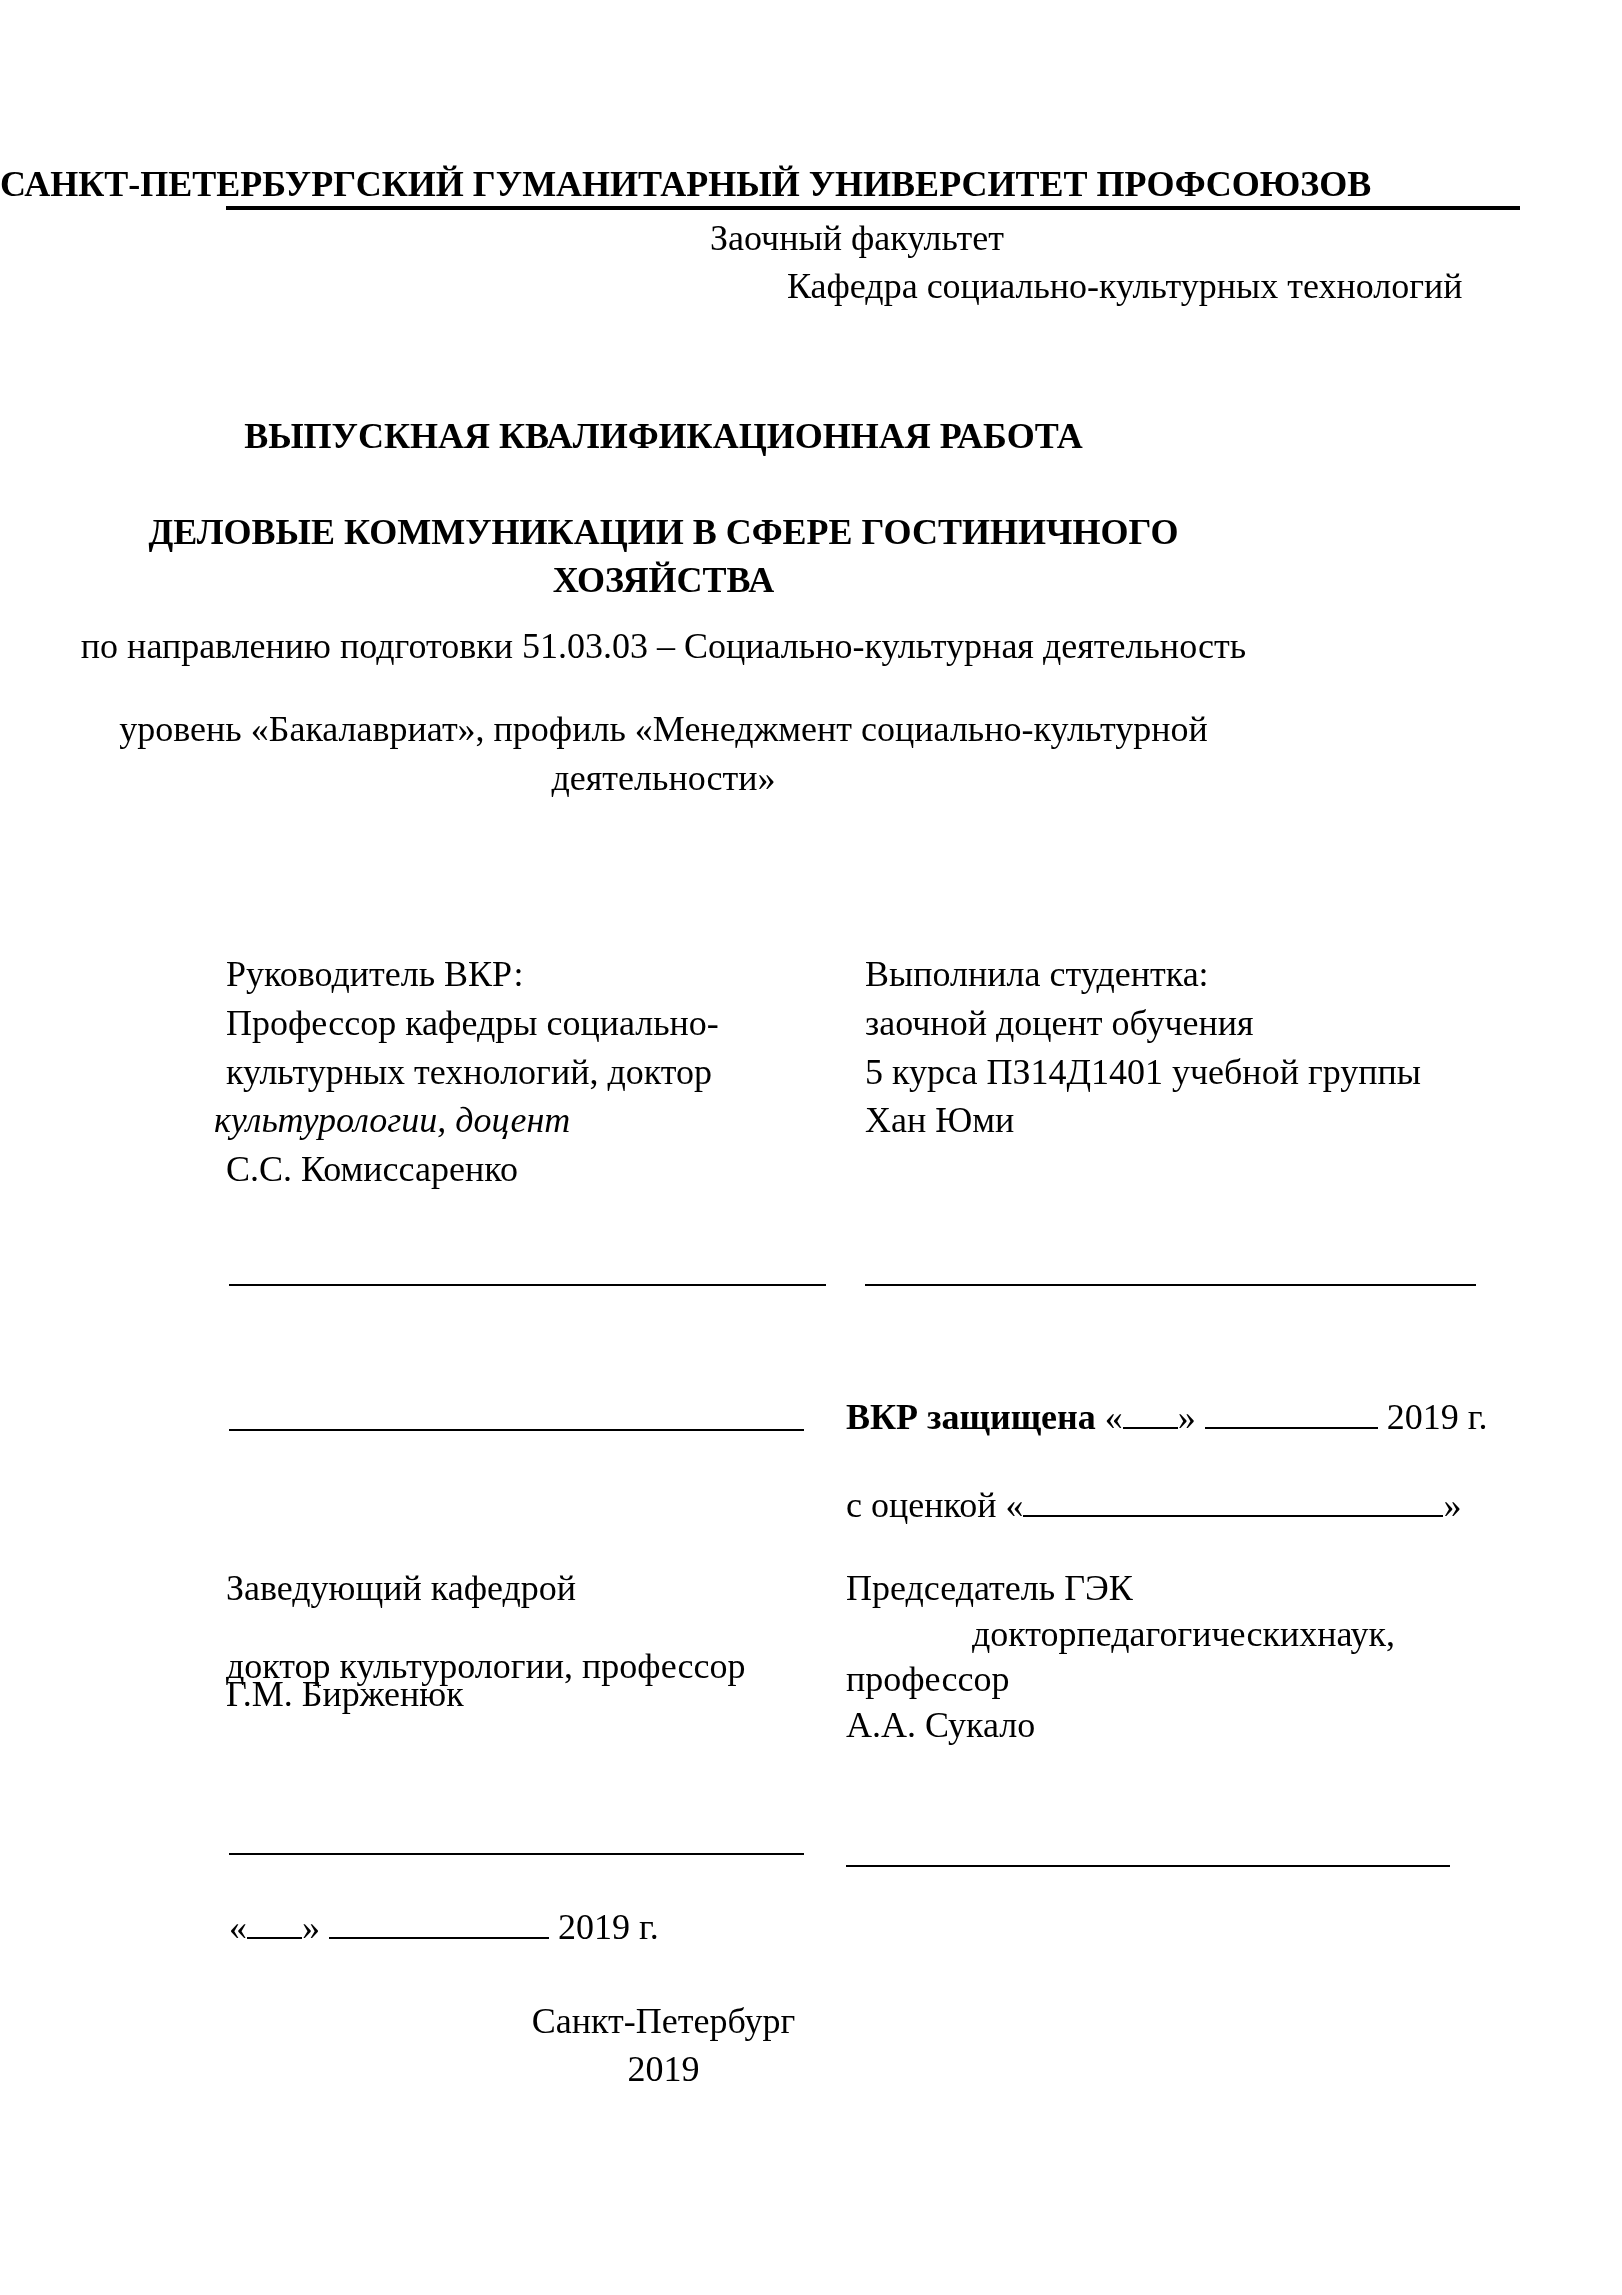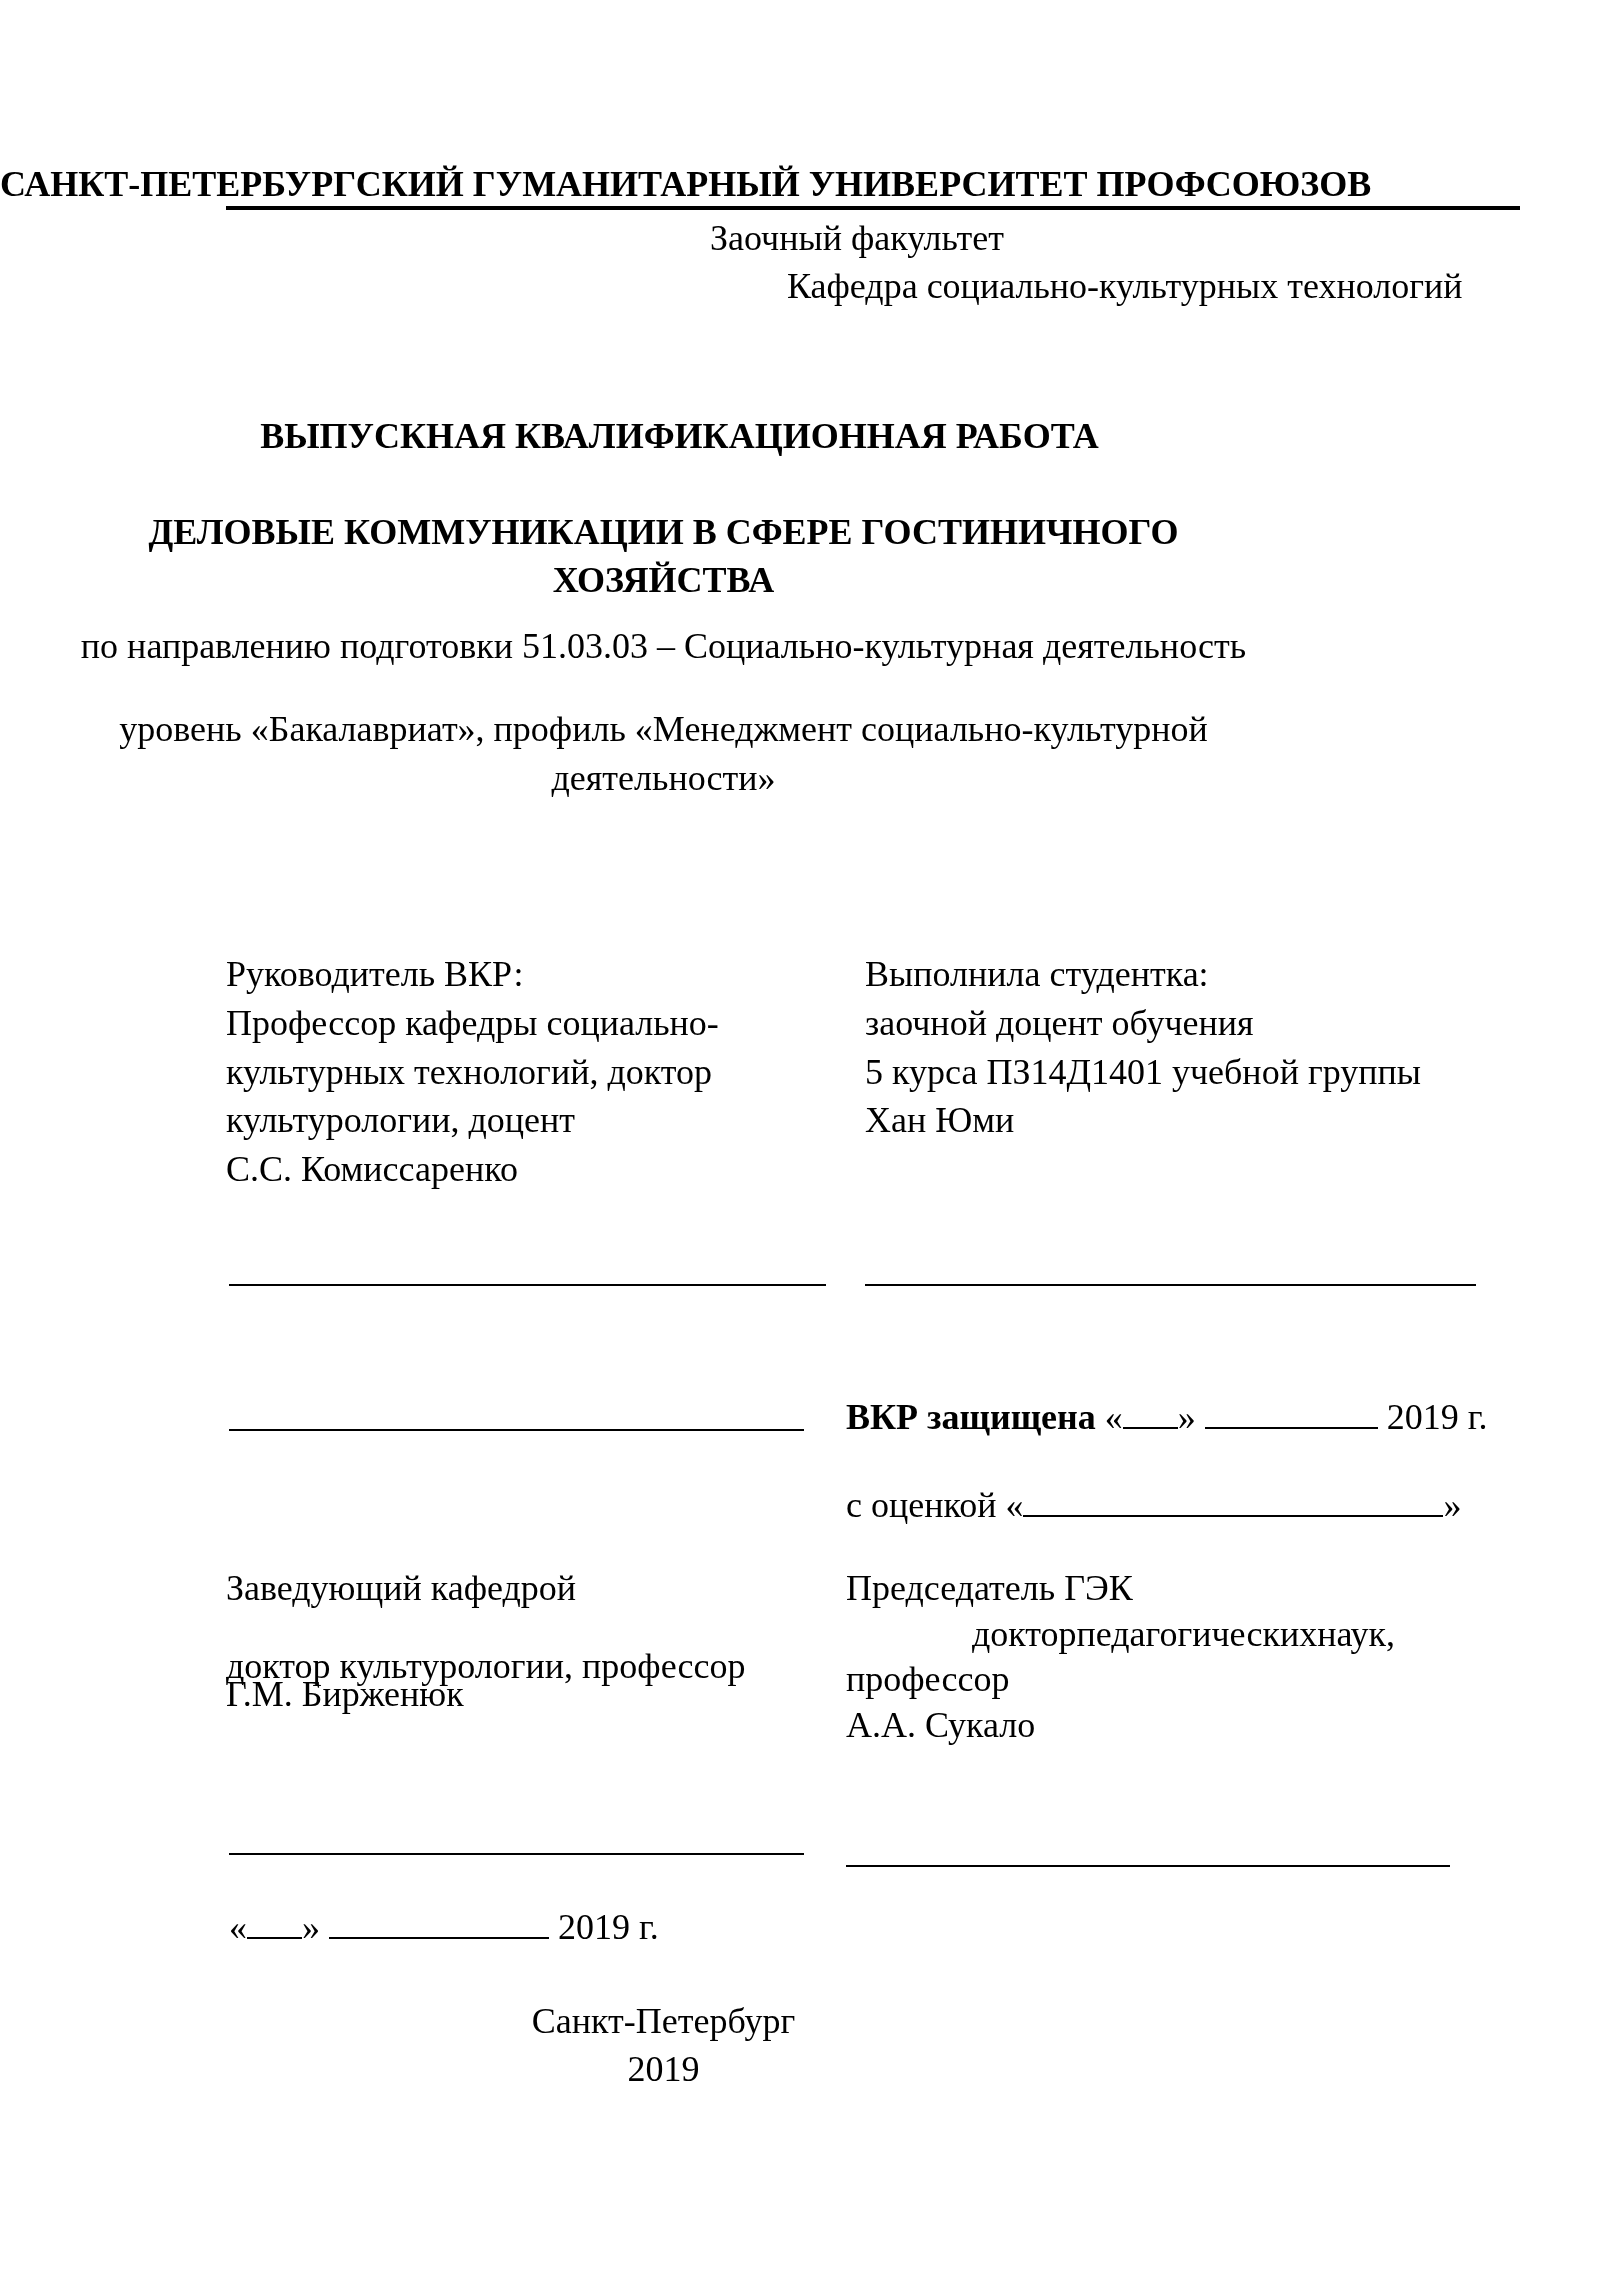--- a/index.html
+++ b/index.html
@@ -15,33 +15,33 @@
   .just { display: flex; justify-content: center; width: 675px; }
 </style>
 </head>
 <body>
 
 <div class="abs t b center" style="top:166px;">САНКТ-ПЕТЕРБУРГСКИЙ ГУМАНИТАРНЫЙ УНИВЕРСИТЕТ ПРОФСОЮЗОВ</div>
 <div class="hr" style="left:226px; top:206px; width:1294px; height:3.9px;"></div>
 <div class="abs t" style="left:710px; top:220px;">Заочный факультет</div>
 <div class="abs t" style="left:787px; top:268px;">Кафедра социально-культурных технологий</div>
 
-<div class="abs t b center" style="top:418px;padding-left:16px;">ВЫПУСКНАЯ КВАЛИФИКАЦИОННАЯ РАБОТА</div>
+<div class="abs t b center" style="top:418px;">ВЫПУСКНАЯ КВАЛИФИКАЦИОННАЯ РАБОТА</div>
 <div class="abs t b center" style="top:514px;">ДЕЛОВЫЕ КОММУНИКАЦИИ В СФЕРЕ ГОСТИНИЧНОГО</div>
 <div class="abs t b center" style="top:562px;">ХОЗЯЙСТВА</div>
 
 <div class="abs t center" style="top:628px;">по направлению подготовки 51.03.03 – Социально-культурная деятельность</div>
 <div class="abs t center" style="top:711px;">уровень «Бакалавриат», профиль «Менеджмент социально-культурной</div>
 <div class="abs t center" style="top:760px;">деятельности»</div>
 
 <div>
   <div class="abs t" style="left:226px; top:956px;">Руководитель ВКР:</div>
   <div class="abs t" style="left:226px; top:1005px;">Профессор кафедры социально-</div>
   <div class="abs t" style="left:226px; top:1054px;">культурных технологий, доктор</div>
-  <div class="abs t" style="left:226px; top:1102px;">культурологии, доцент</div>
+  <div class="abs t" style="left:214px; top:1102px;font-style:italic;">культурологии, доцент</div>
   <div class="abs t" style="left:226px; top:1151px;">С.С. Комиссаренко</div>
 </div>
 
 <div>
   <div class="abs t" style="left:865px; top:956px;">Выполнила студентка:</div>
   <div class="abs t" style="left:865px; top:1005px;">заочной доцент обучения</div>
   <div class="abs t" style="left:865px; top:1054px;">5 курса ПЗ14Д1401 учебной группы</div>
   <div class="abs t" style="left:865px; top:1102px;">Хан Юми</div>
 </div>
 

